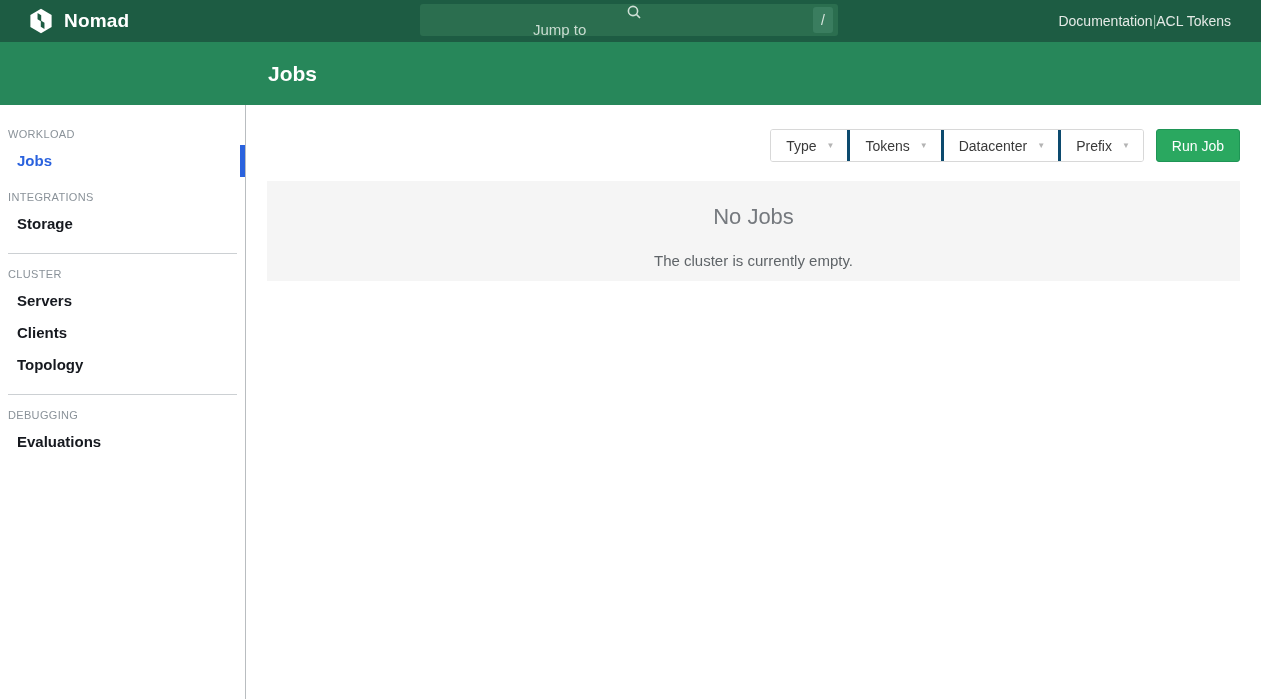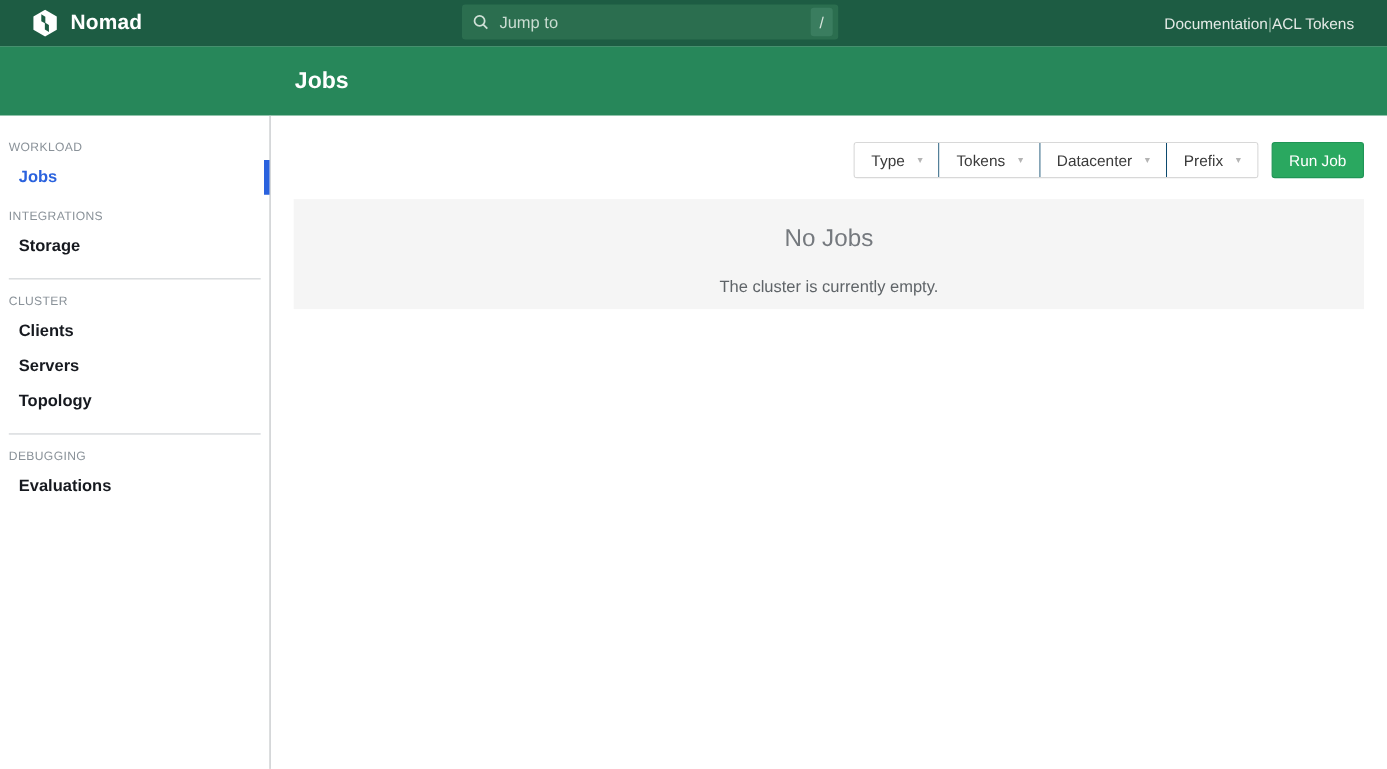--- a/index.html
+++ b/index.html
@@ -15,22 +15,22 @@
     font-family:"Liberation Sans", sans-serif;
   }
 
   
   .topbar { height:42px; background:var(--topbar-bg); display:flex; align-items:center; position:relative; }
   .brand { display:flex; align-items:center; gap:10px; margin-left:28px; }
   .brand svg { width:26px; height:26px; display:block; }
   .brand-text { color:#fff; font-weight:bold; font-size:19px; letter-spacing:.2px; }
 
   .search {
-    position:absolute; left:420px; top:4px; width:342px; height:32px;
-    background:var(--search-bg); border-radius:3px; display:flex; align-items:center;
+    position:absolute; left:420px; top:4px; width:418px; height:32px;
+    background:var(--search-bg); border-radius:3px; display:flex; align-items:center;flex-direction:column;
   }
   .search svg { margin-left:9px; flex:none; }
   .search input {
     flex:1; min-width:0; background:transparent; border:none; outline:none;
     color:#eef5f0; font-size:15px; margin-left:7px; font-family:inherit;
   }
   .search input::placeholder { color:#c9dcd1; opacity:1; }
   .search .key {
     position:absolute; right:5px; top:3px; width:20px; height:26px;
     background:var(--key-bg); border-radius:3px; color:#d9e6de; font-size:14px;
@@ -55,21 +55,21 @@
     color:var(--item-color); text-decoration:none; line-height:16px;
   }
   .nav-item.active { color:var(--active-blue); box-shadow:inset -5px 0 0 var(--active-blue); }
   .nav-divider { border:none; border-top:1px solid var(--divider); margin:13px 8px 0 8px; }
 
   .content { flex:1; padding:24px 21px 0; }
   .toolbar { display:flex; justify-content:flex-end; align-items:center; gap:12px; }
   .filter-group { display:inline-flex; border:1px solid #d8d8d8; border-radius:3px; background:#fff; overflow:hidden; }
   .filter-btn {
     display:flex; align-items:center; gap:10px; padding:0 13px 0 15px; height:31px;
-    background:#fff; border:none; border-right:1px solid #0c4a6e;
+    background:#fff; border:none; border-right:3px solid #0c4a6e;
     font-size:14px; color:#3a3a3a; font-family:inherit; cursor:pointer;
   }
   .filter-btn:last-child { border-right:none; }
   .caret { font-size:8px; color:#b4b4b4; line-height:1; }
 
   .run-job {
     height:33px; padding:0 15px; background:var(--accent-green);
     border:1px solid #1f9556; border-radius:3px; color:#fff; font-weight:normal;
     font-size:14px; font-family:inherit; cursor:pointer;
   }
@@ -112,22 +112,22 @@
 </div>
 
 <div class="layout">
   <aside class="sidebar">
       <div class="nav-section-label">WORKLOAD</div>
       <a href="#" class="nav-item active">Jobs</a>
       <div class="nav-section-label">INTEGRATIONS</div>
       <a href="#" class="nav-item">Storage</a>
       <hr class="nav-divider">
       <div class="nav-section-label">CLUSTER</div>
+      <a href="#" class="nav-item">Servers</a>
       <a href="#" class="nav-item">Clients</a>
-      <a href="#" class="nav-item">Servers</a>
       <a href="#" class="nav-item">Topology</a>
       <hr class="nav-divider">
       <div class="nav-section-label">DEBUGGING</div>
       <a href="#" class="nav-item">Evaluations</a>
     </aside>
 
   <main class="content">
     <div class="toolbar">
       <div class="filter-group">
           <button class="filter-btn">

